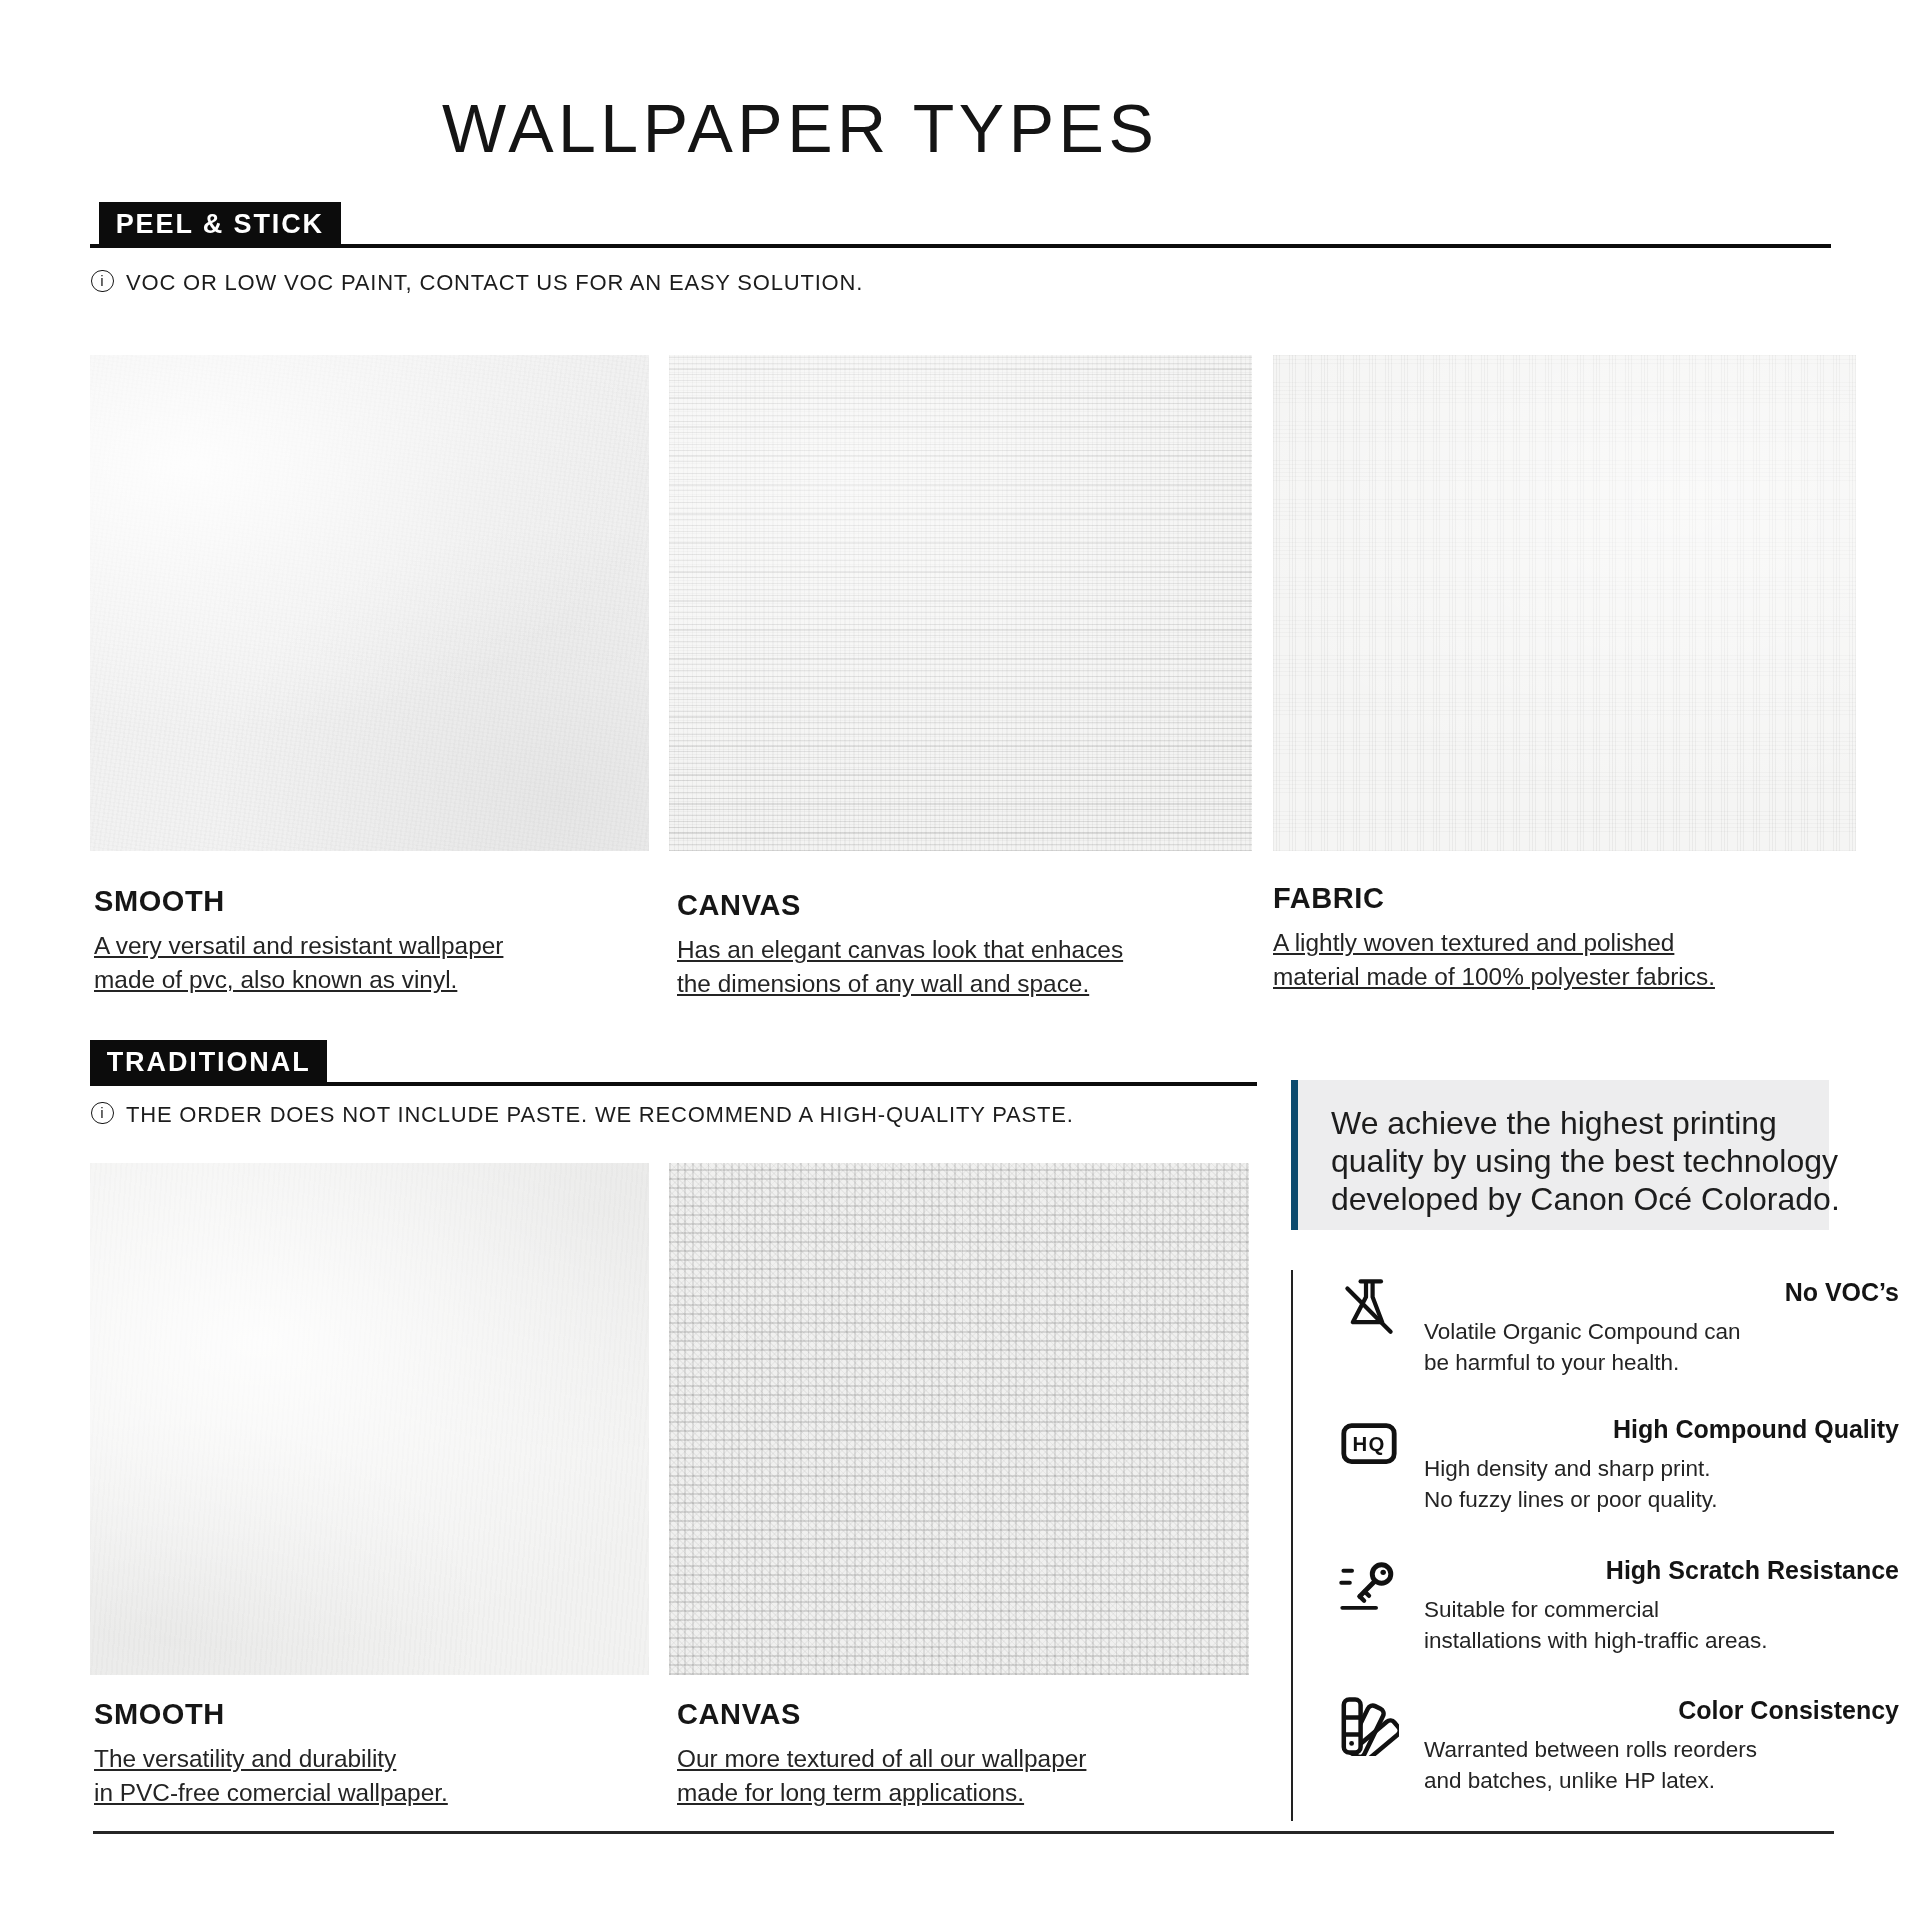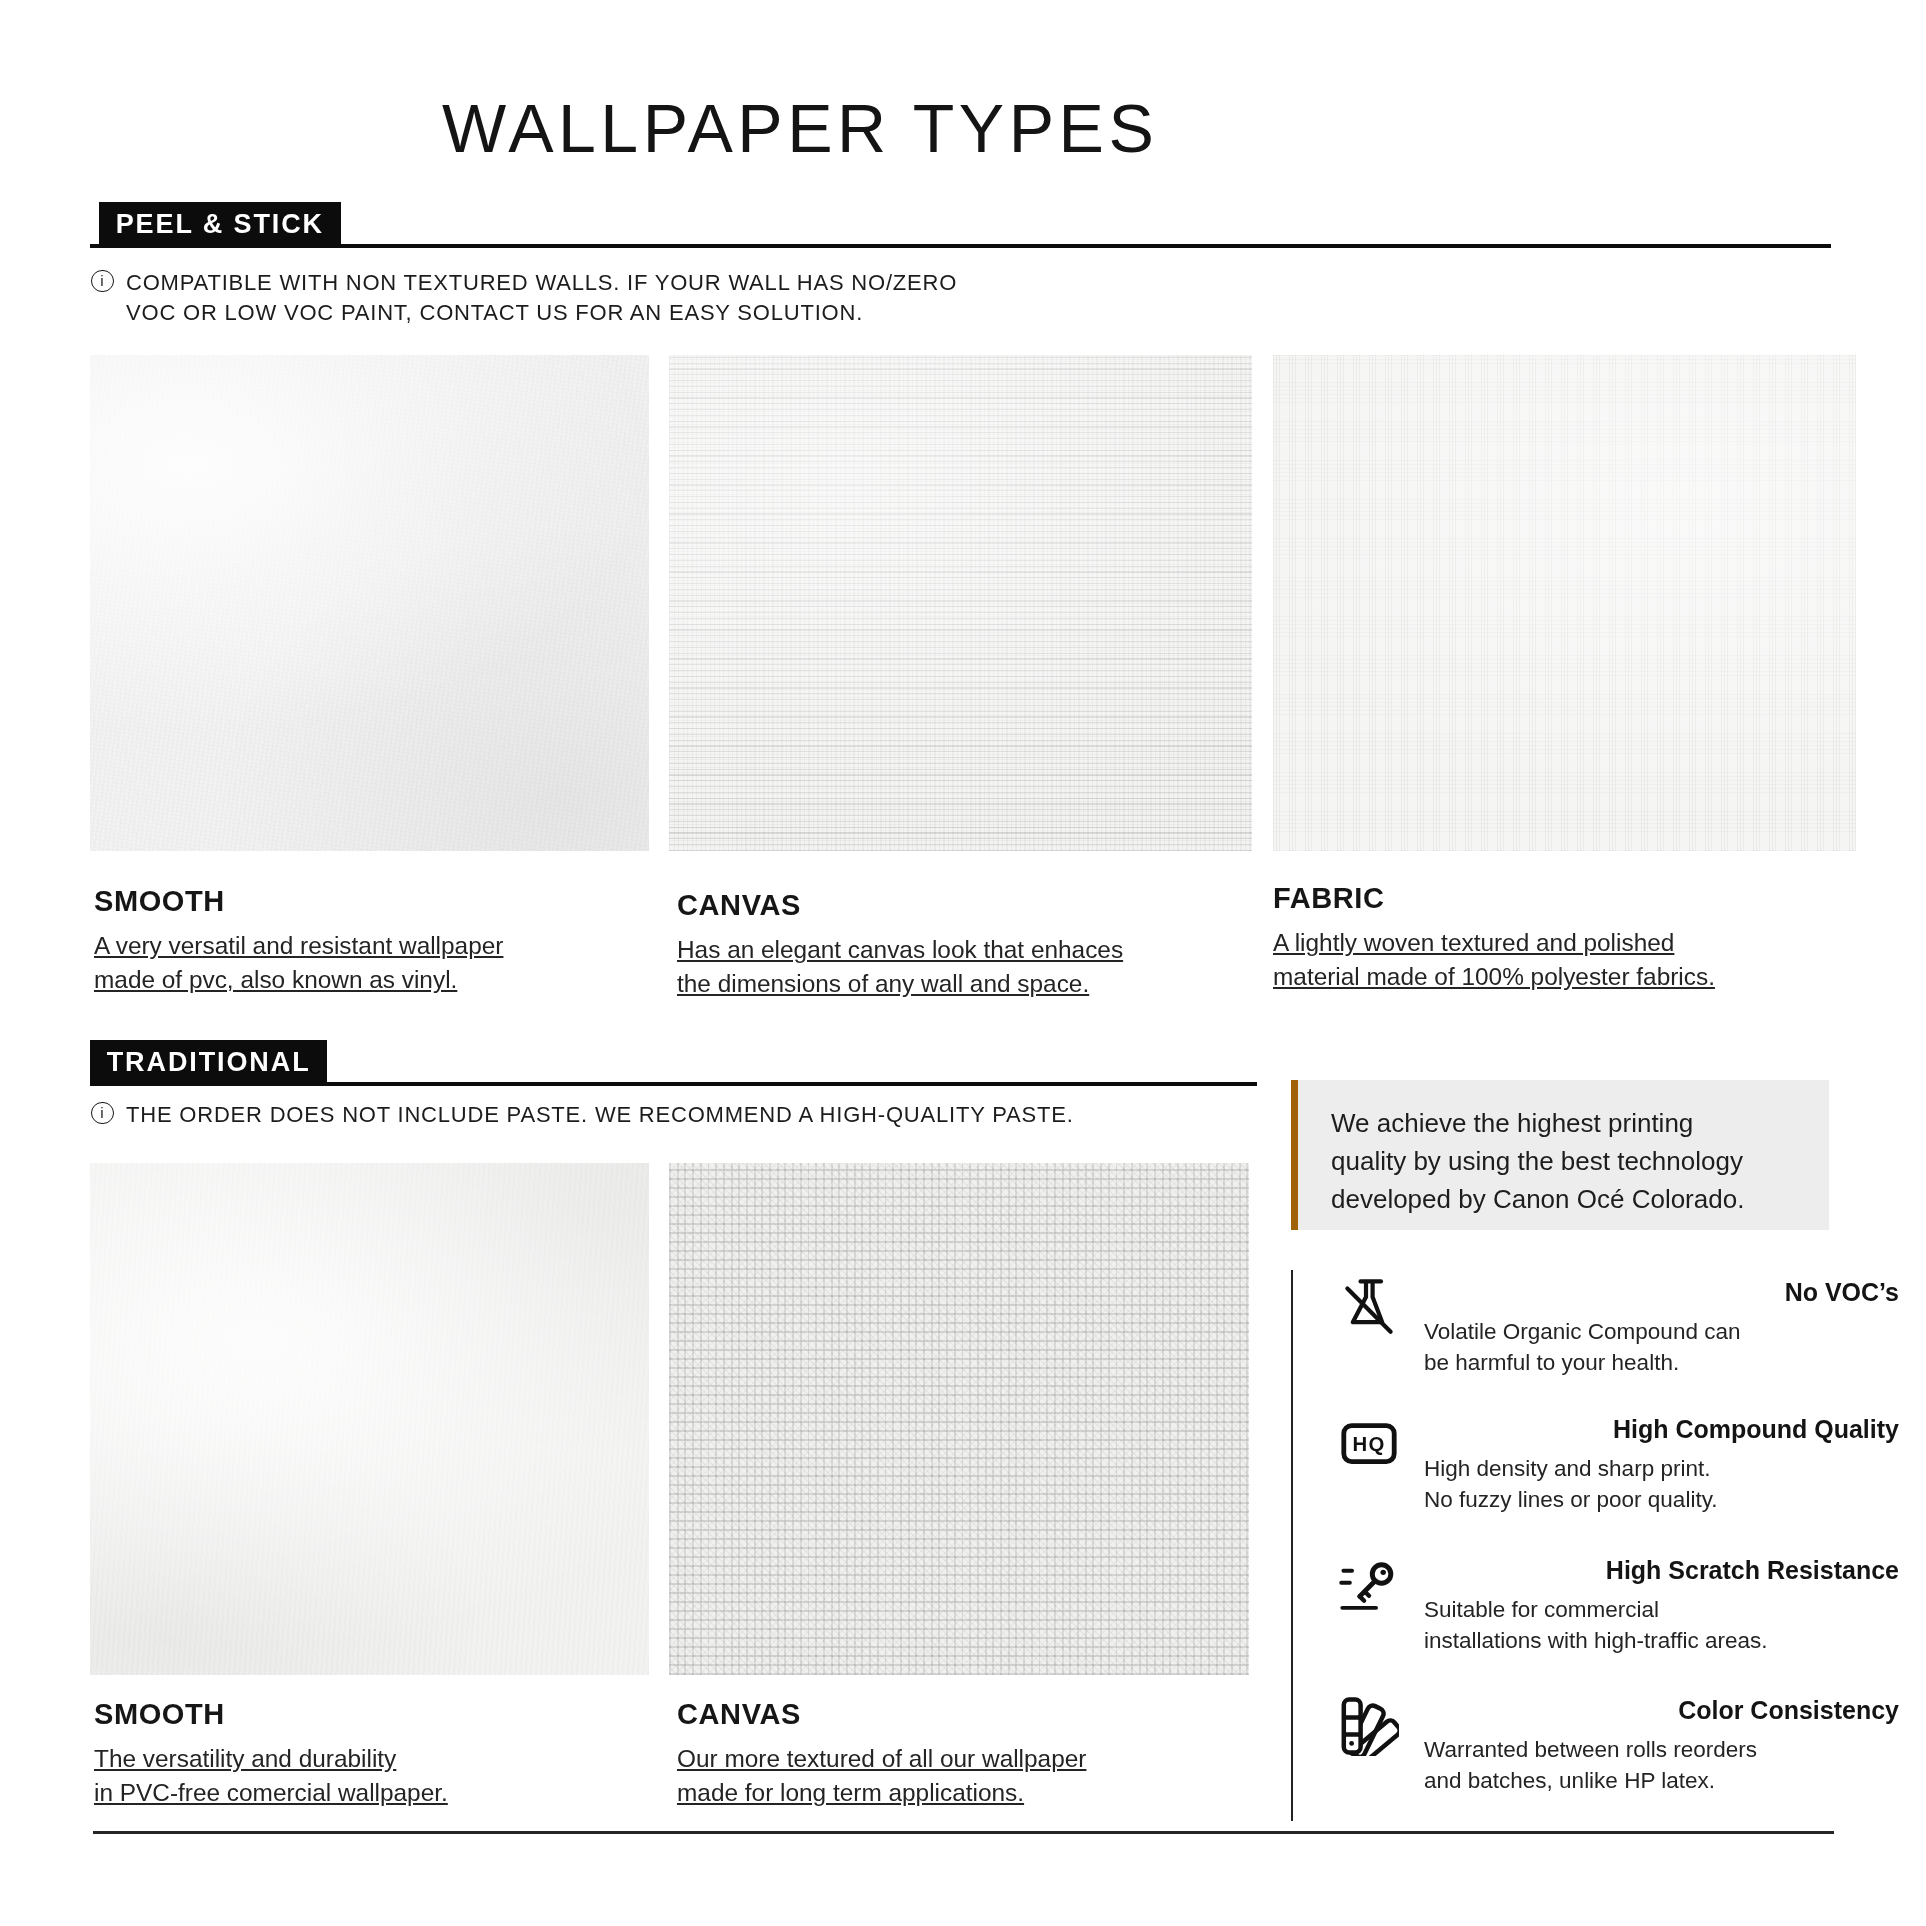--- a/index.html
+++ b/index.html
@@ -64,22 +64,22 @@
       repeating-linear-gradient(0deg, rgba(90,90,90,.18) 0 1.9px, transparent 1.9px 9px),
       repeating-linear-gradient(90deg, rgba(90,90,90,.14) 0 1.9px, transparent 1.9px 7.7px),
       repeating-linear-gradient(45deg, rgba(100,100,100,.07) 0 1.3px, transparent 1.3px 5.1px),
       repeating-linear-gradient(135deg, rgba(100,100,100,.05) 0 1.3px, transparent 1.3px 5.8px);
   }
   .cap{position:absolute;}
   .cap-title{font-size:29px;font-weight:700;letter-spacing:0.6px;color:#161616;margin:8px 0 11px 0;}
   .cap-desc{font-size:24.4px;line-height:34px;color:#242424;white-space:nowrap;text-decoration:underline;}
   .gray-note{
     position:absolute;left:1291px;top:1080px;width:538px;height:150px;
-    background:#ededee;border-left:7px solid #a16207;box-sizing:border-box;
-    padding:24.4px 0 0 33px;font-size:26px;line-height:38px;color:#1d1d1d;white-space:nowrap;
+    background:#ededee;border-left:7px solid #0c4a6e;box-sizing:border-box;
+    padding:24.4px 0 0 33px;font-size:32px;line-height:38px;color:#1d1d1d;white-space:nowrap;
   }
   .feat-divider{position:absolute;left:1291px;top:1270px;width:1.9px;height:551px;background:#222;}
   .feat-icon{position:absolute;left:1339px;width:60px;height:60px;}
   .feat{position:absolute;left:1424px;width:475px;}
   .feat-title{font-size:25px;font-weight:700;color:#141414;margin:0 0 9px 0;white-space:nowrap;text-align:right;}
   .feat-desc{font-size:22.5px;line-height:31px;color:#242424;white-space:nowrap;}
   .bottom-rule{position:absolute;left:93px;top:1831px;width:1741px;height:2.6px;background:#262626;}
 </style>
 </head>
 <body>
@@ -88,21 +88,20 @@
 
   <h1 class="title">WALLPAPER TYPES</h1>
 
   <div class="sec-line" style="left:90px;top:244px;width:1741px;"></div>
   <div class="sec-label" style="left:90px;top:202px;margin-left:9px;">PEEL &amp; STICK</div>
 
   <div class="note" style="left:91px;top:268px;">
     <span class="info-icon">
         <span>i</span>
       </span>
-    <div>COMPATIBLE WITH NON TEXTURED WALLS. IF YOUR WALL HAS NO/ZERO</div>
     <div>VOC OR LOW VOC PAINT, CONTACT US FOR AN EASY SOLUTION.</div>
   </div>
 
   <div class="swatch t-smooth-a" style="left:90px;top:355px;width:559px;height:496px;"></div>
   <div class="swatch t-canvas-a" style="left:669px;top:355px;width:583px;height:496px;"></div>
   <div class="swatch t-fabric" style="left:1273px;top:355px;width:583px;height:496px;"></div>
 
   <div class="cap" style="left:94px;top:877px;">
     <div class="cap-title">SMOOTH</div>
     <div class="cap-desc">

